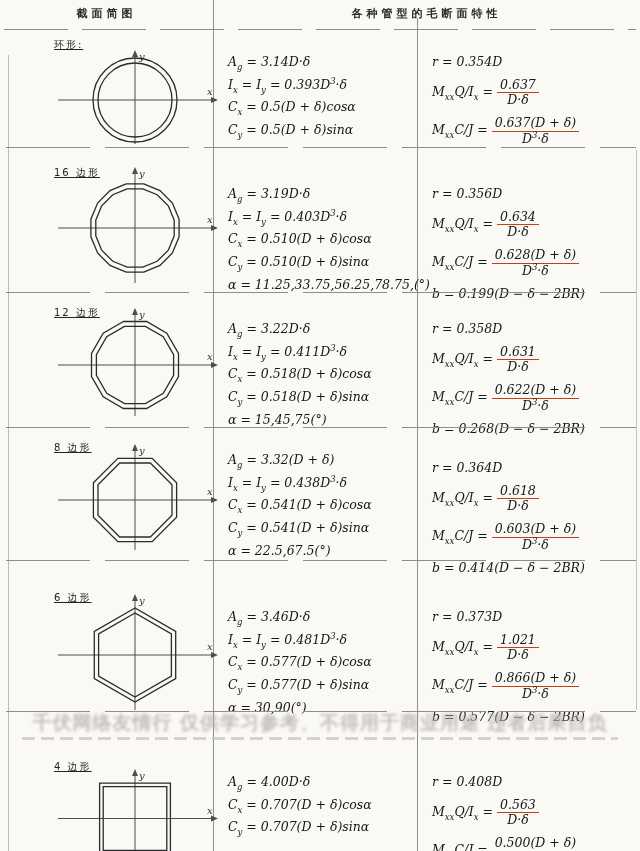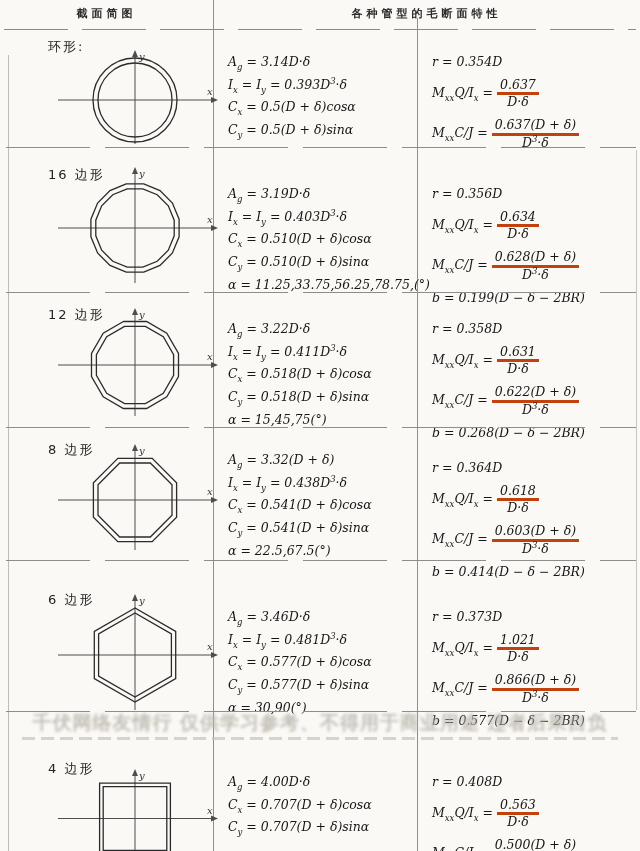--- a/index.html
+++ b/index.html
@@ -15,33 +15,33 @@
   .hdr-rule{position:absolute;top:29px;left:4px;width:632px;height:1px;
     background:repeating-linear-gradient(90deg,#8a8a8a 0 64px,rgba(0,0,0,0) 64px 78px);}
   
   .vline{position:absolute;width:1px;background:#8f8f8d;}
   .v-main{left:213px;top:0;height:851px;}
   .v-sub{left:417px;top:18px;height:833px;}
   .v-left-edge{left:8px;top:55px;height:796px;background:#bdbcb8;}
   .v-right-edge{left:636px;top:150px;height:560px;background:#c6c5c1;}
   
   .row{position:absolute;left:0;width:640px;}
-  .row-label{position:absolute;left:48px;font-size:13px;letter-spacing:2px;color:#232323;white-space:nowrap;}
+  .row-label{position:absolute;left:54px;font-size:10px;letter-spacing:2px;color:#232323;white-space:nowrap;text-decoration:underline;}
   .sep{position:absolute;left:6px;width:630px;bottom:0;height:1px;
     background:repeating-linear-gradient(90deg,#8d8d8b 0 84px,rgba(0,0,0,0) 84px 99px);}
   .diagram{position:absolute;left:50px;}
   .col{position:absolute;font-family:"DejaVu Serif",serif;font-style:italic;
     font-size:12.5px;line-height:1.25;color:#161616;}
   .col.mid{left:228px;width:182px;}
   .col.right{left:432px;width:200px;}
   .fline{margin-bottom:7px;white-space:nowrap;}
   .fline sub,.fline sup{font-size:8.5px;line-height:0;}
   .frac{display:inline-block;vertical-align:middle;text-align:center;line-height:1.15;margin:1px 0;}
   .fnum{display:block;padding:0 3px;}
-  .fden{display:block;border-top:3px solid #c2410c;padding:0 3px;}
+  .fden{display:block;border-top:1px solid #c2410c;padding:0 3px;}
   
   svg .shape{fill:none;stroke:#2b2b2b;stroke-width:1.3;}
   svg .ax{stroke:#4d4d4d;stroke-width:1;}
   svg .axhead{fill:#4d4d4d;stroke:none;}
   svg .axlbl{font-family:"DejaVu Serif",serif;font-style:italic;font-size:10px;fill:#333;}
   
   .watermark{position:absolute;top:710px;left:0;width:640px;text-align:center;
     font-size:19px;font-weight:bold;color:#b9b3aa;letter-spacing:1px;
     filter:blur(1.6px);opacity:.85;white-space:nowrap;}
   .watermark-sub{position:absolute;top:737px;left:22px;width:596px;height:3px;

